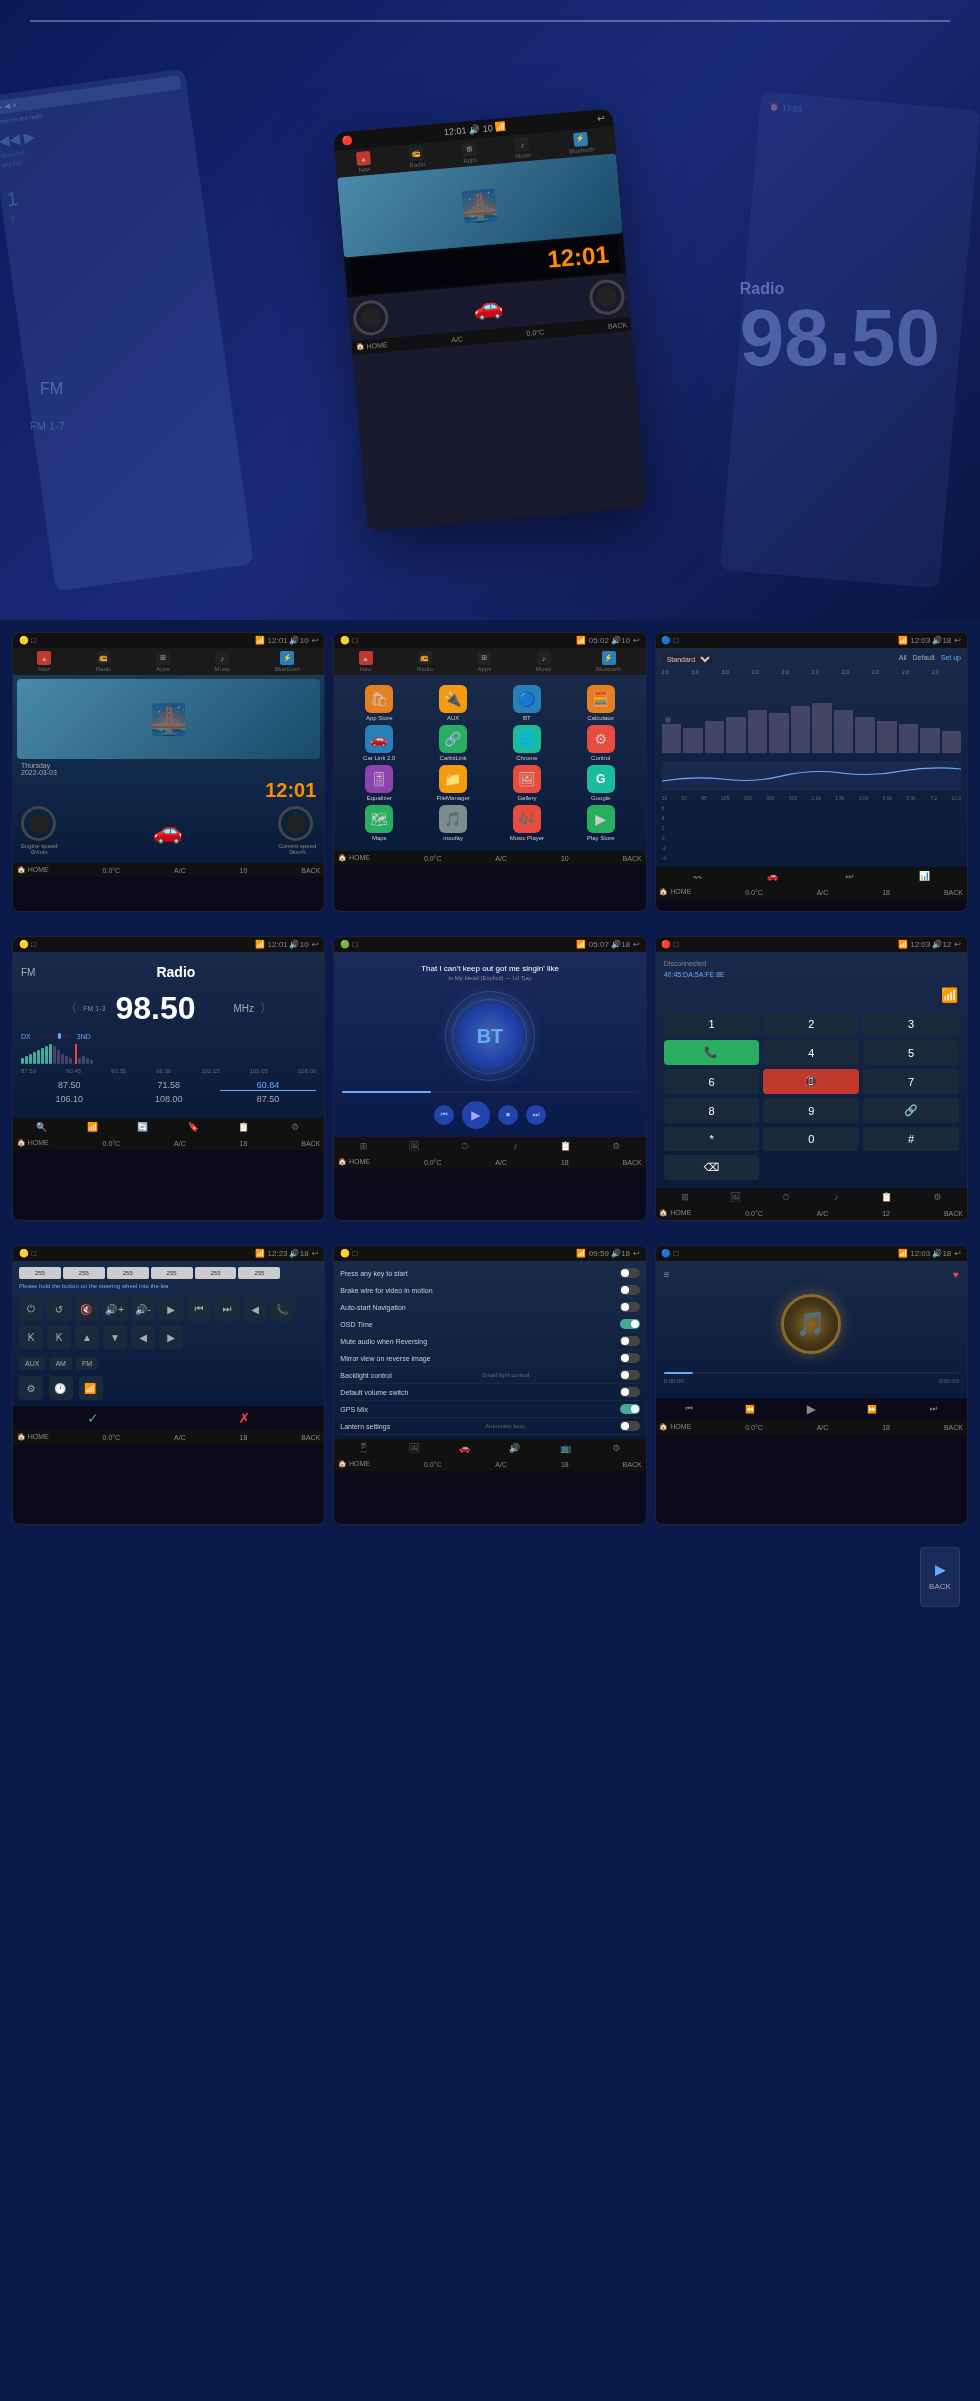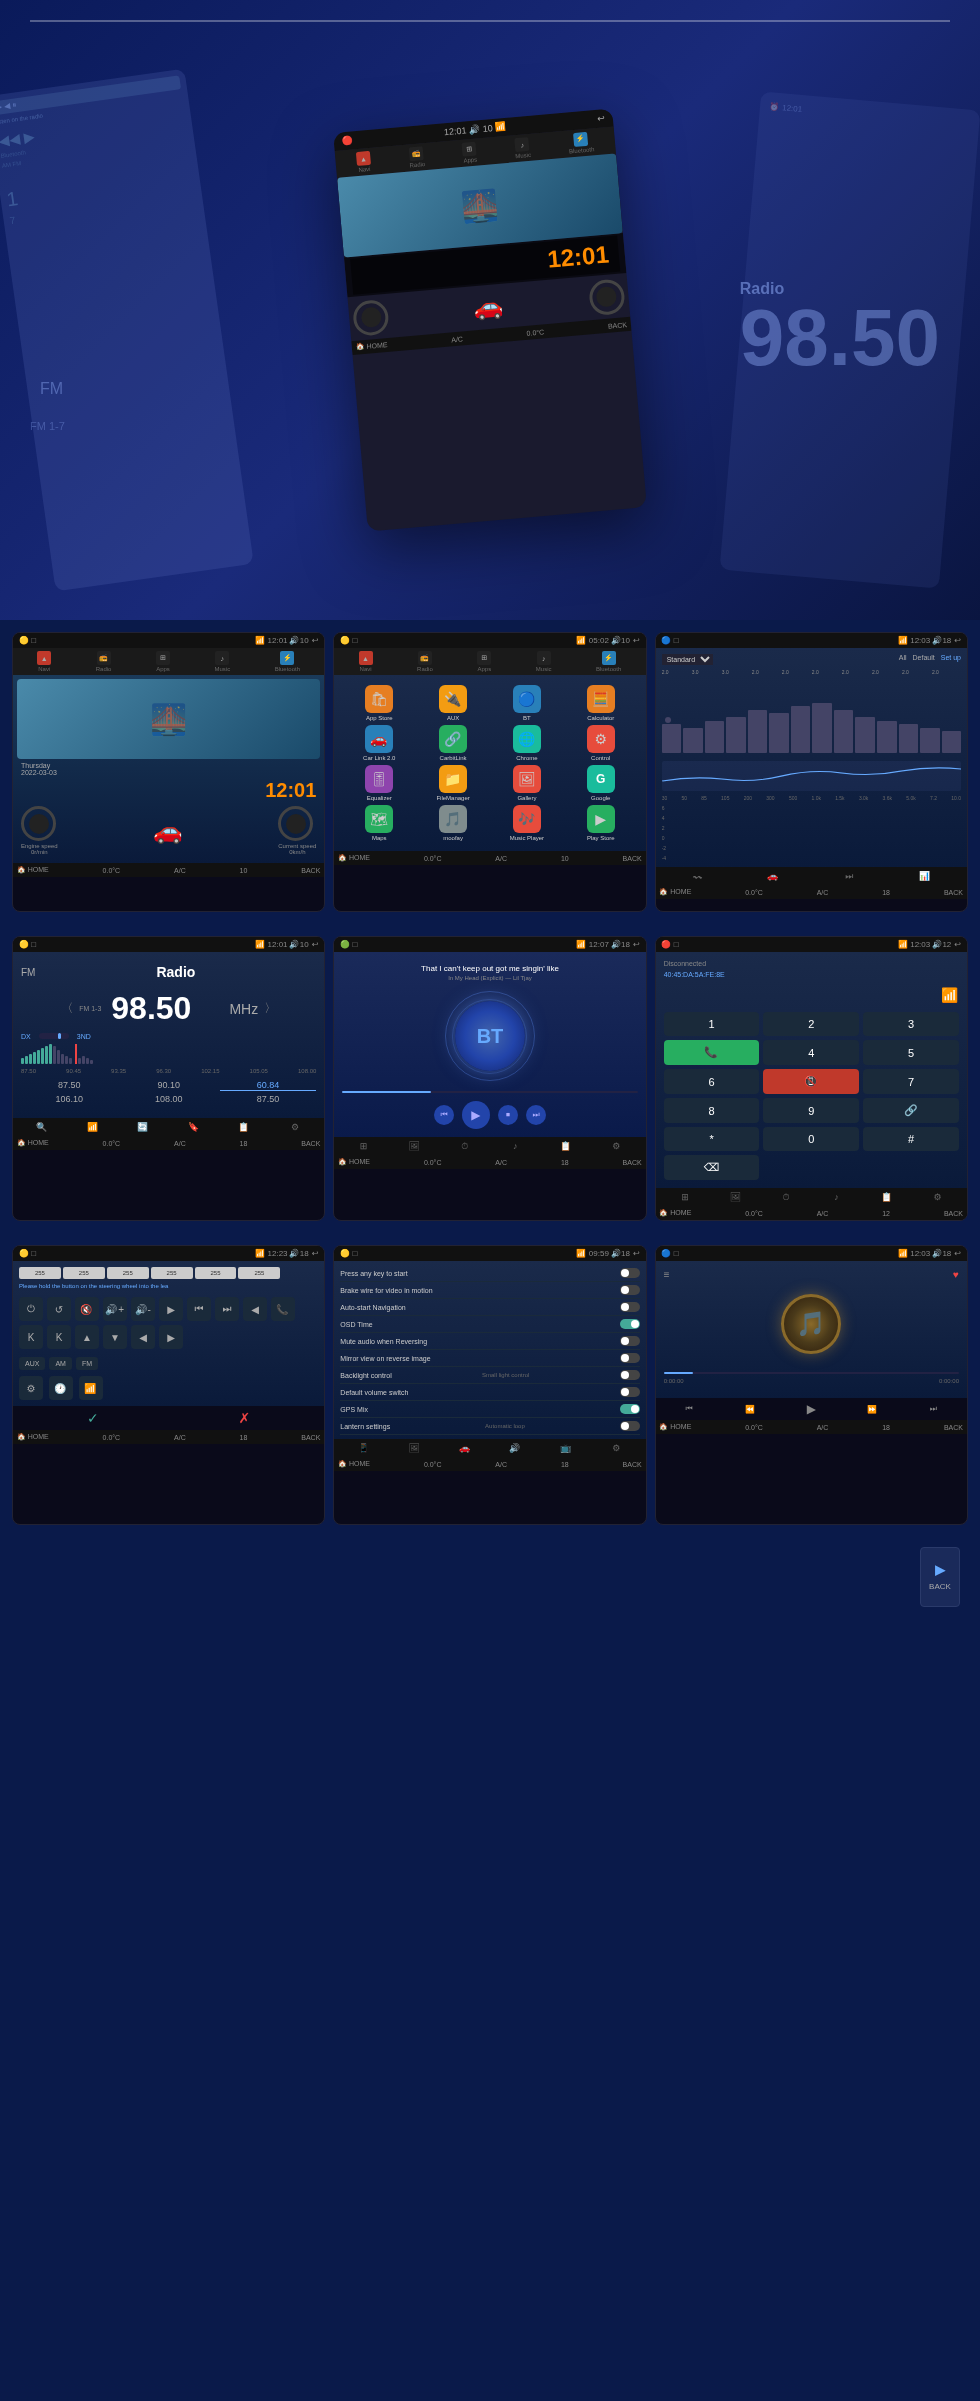--- a/index.html
+++ b/index.html
@@ -349,21 +349,21 @@
       margin: 6px 0;
     }
 
     .freq-number {
       font-size: 32px;
       font-weight: 900;
       color: white;
     }
 
     .freq-unit {
-      font-size: 14px;
+      font-size: 10px;
       color: #aaa;
       margin-left: 32px;
     }
 
     .freq-arrows {
       color: #888;
       font-size: 12px;
     }
 
     .dx-nd {
@@ -1045,21 +1045,21 @@
         <span>87.50</span>
           <span>90.45</span>
           <span>93.35</span>
           <span>96.30</span>
         <span>102.15</span>
           <span>105.05</span>
           <span>108.00</span>
       </div>
       <div class="freq-list">
         <span class="freq-item">87.50</span>
-        <span class="freq-item">90.10</span>
+        <span class="freq-item">71.58</span>
         <span class="freq-item active">60.84</span>
         <span class="freq-item">106.10</span>
         <span class="freq-item">108.00</span>
         <span class="freq-item">87.50</span>
       </div>
     </div>
     <div class="toolbar-row">
       <div class="toolbar-icon">🔍</div>
       <div class="toolbar-icon">📶</div>
       <div class="toolbar-icon">🔄</div>
@@ -1073,21 +1073,21 @@
       <span>A/C</span>
       <span>18</span>
       <span>BACK</span>
     </div>
   </div>
 
   <div class="phone-screen">
     <div class="ps-header">
       <span>🟢 □</span>
       <div class="ps-header-icons">
-        <span>📶 12:07 🔊18</span>
+        <span>📶 05:07 🔊18</span>
         <span>↩</span>
       </div>
     </div>
     <div style="background:linear-gradient(180deg,#1a2a5a,#0a1a4a); padding:8px; flex:1;">
       <div class="song-title">That I can't keep out got me singin' like</div>
       <div class="song-subtitle">In My Head (Explicit) — Lil Tjay</div>
 
       <div style="display:flex; justify-content:center; align-items:center; margin:10px 0; position:relative;">
         <div style="position:absolute; width:90px; height:90px; border-radius:50%; border:1px solid rgba(100,150,255,0.3); animation:none;"></div>
         <div style="position:absolute; width:75px; height:75px; border-radius:50%; border:1px solid rgba(100,150,255,0.2);"></div>

